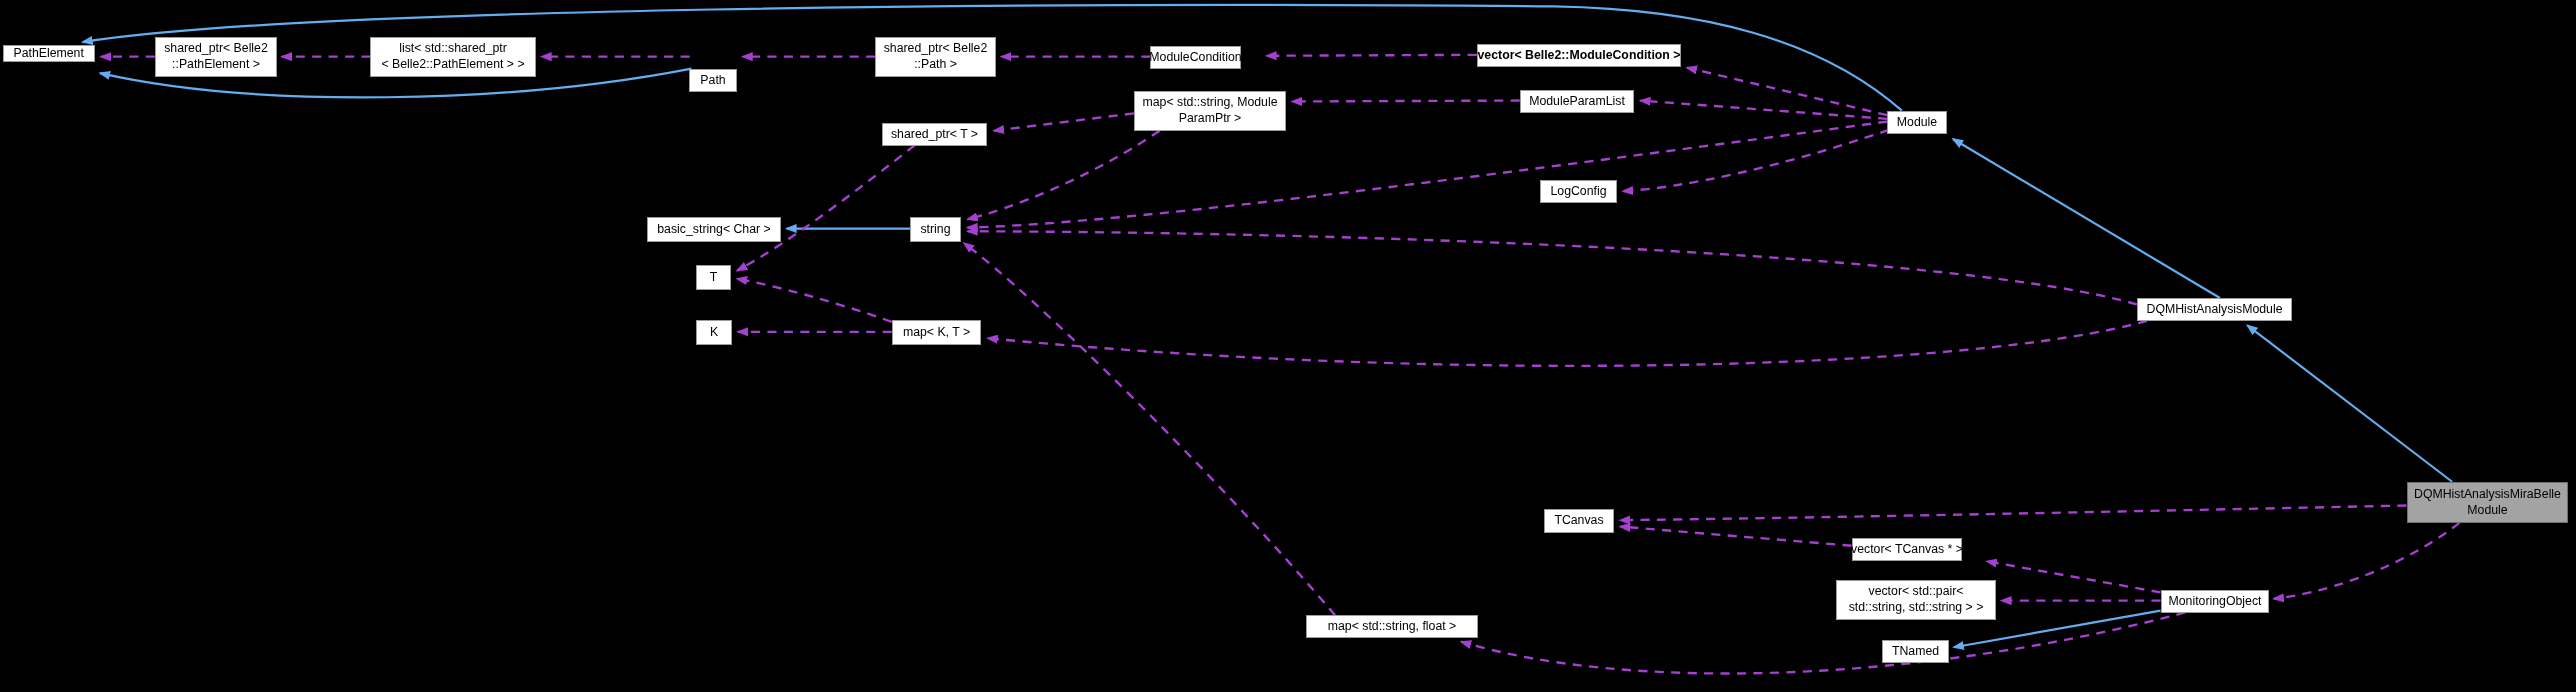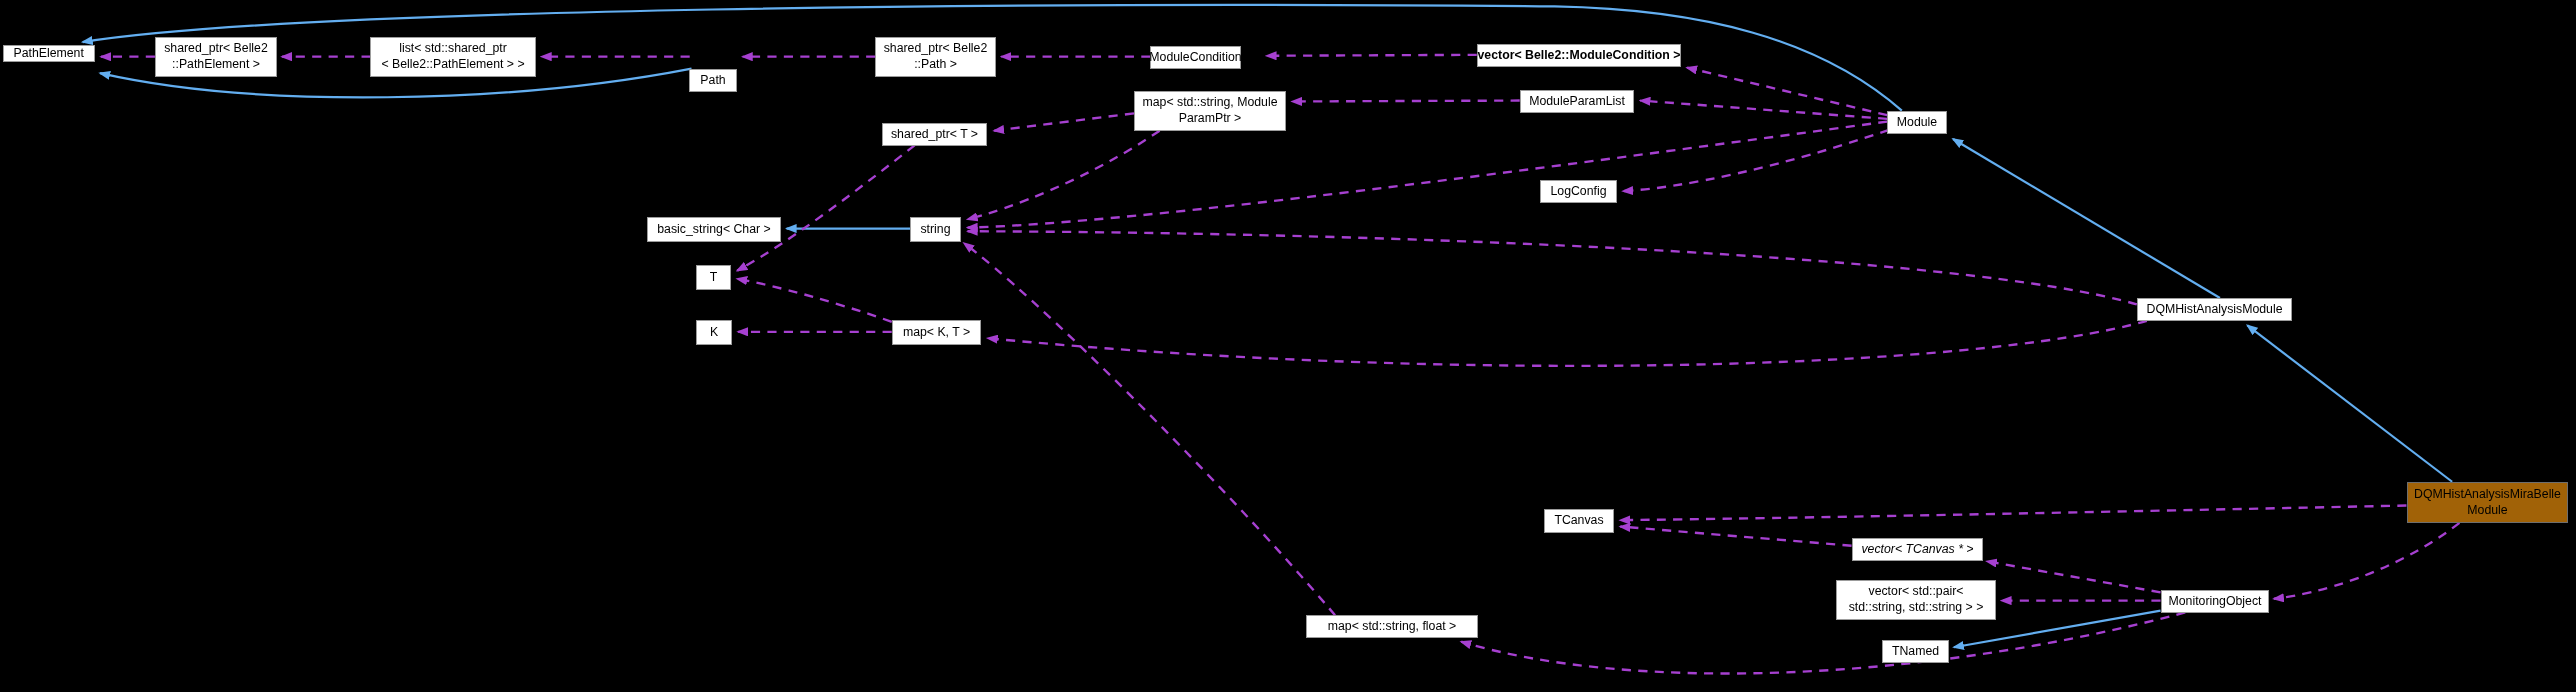--- a/index.html
+++ b/index.html
@@ -19,21 +19,21 @@
     border:1.4px solid #9c9c9c;
     color:#000000;
     display:flex;flex-direction:column;justify-content:center;align-items:center;
     text-align:center;
     font-size:12.3px;line-height:1.3;
     box-sizing:border-box;
     white-space:nowrap;
     padding:0.9px 3.7px;
   }
   .node.selected{
-    background:#a16207;
+    background:#a3a3a3;
     border:1.4px solid #6e6e6e;
   }
 </style>
 </head>
 <body>
 
 <div id="canvas">
   <svg id="edges" width="2576" height="692" viewBox="0 0 2817 757" xmlns="http://www.w3.org/2000/svg">
     <defs>
       <marker id="arrow-uses" markerWidth="13" markerHeight="10" refX="11" refY="5" orient="auto" markerUnits="userSpaceOnUse">
@@ -132,21 +132,21 @@
     </div>
     <div class="node" style="left: 892px; top: 320px; width: 89px; height: 25px;">
       <div>map&lt; K, T &gt;</div>
     </div>
     <div class="node" style="left: 2137px; top: 298px; width: 155px; height: 23px;">
       <div>DQMHistAnalysisModule</div>
     </div>
     <div class="node" style="left: 1544px; top: 509px; width: 70px; height: 24px;">
       <div>TCanvas</div>
     </div>
-    <div class="node" style="left: 1852px; top: 538px; width: 131px; height: 23px; font-style: italic;">
+    <div class="node" style="left: 1852px; top: 538px; width: 110px; height: 23px;">
       <div>vector&lt; TCanvas * &gt;</div>
     </div>
     <div class="node" style="left: 1836px; top: 580px; width: 160px; height: 40px;">
       <div>vector&lt; std::pair&lt;</div>
       <div>std::string, std::string &gt; &gt;</div>
     </div>
     <div class="node" style="left: 2161px; top: 590px; width: 108px; height: 23px;">
       <div>MonitoringObject</div>
     </div>
     <div class="node" style="left: 1882px; top: 640px; width: 67px; height: 23px;">

